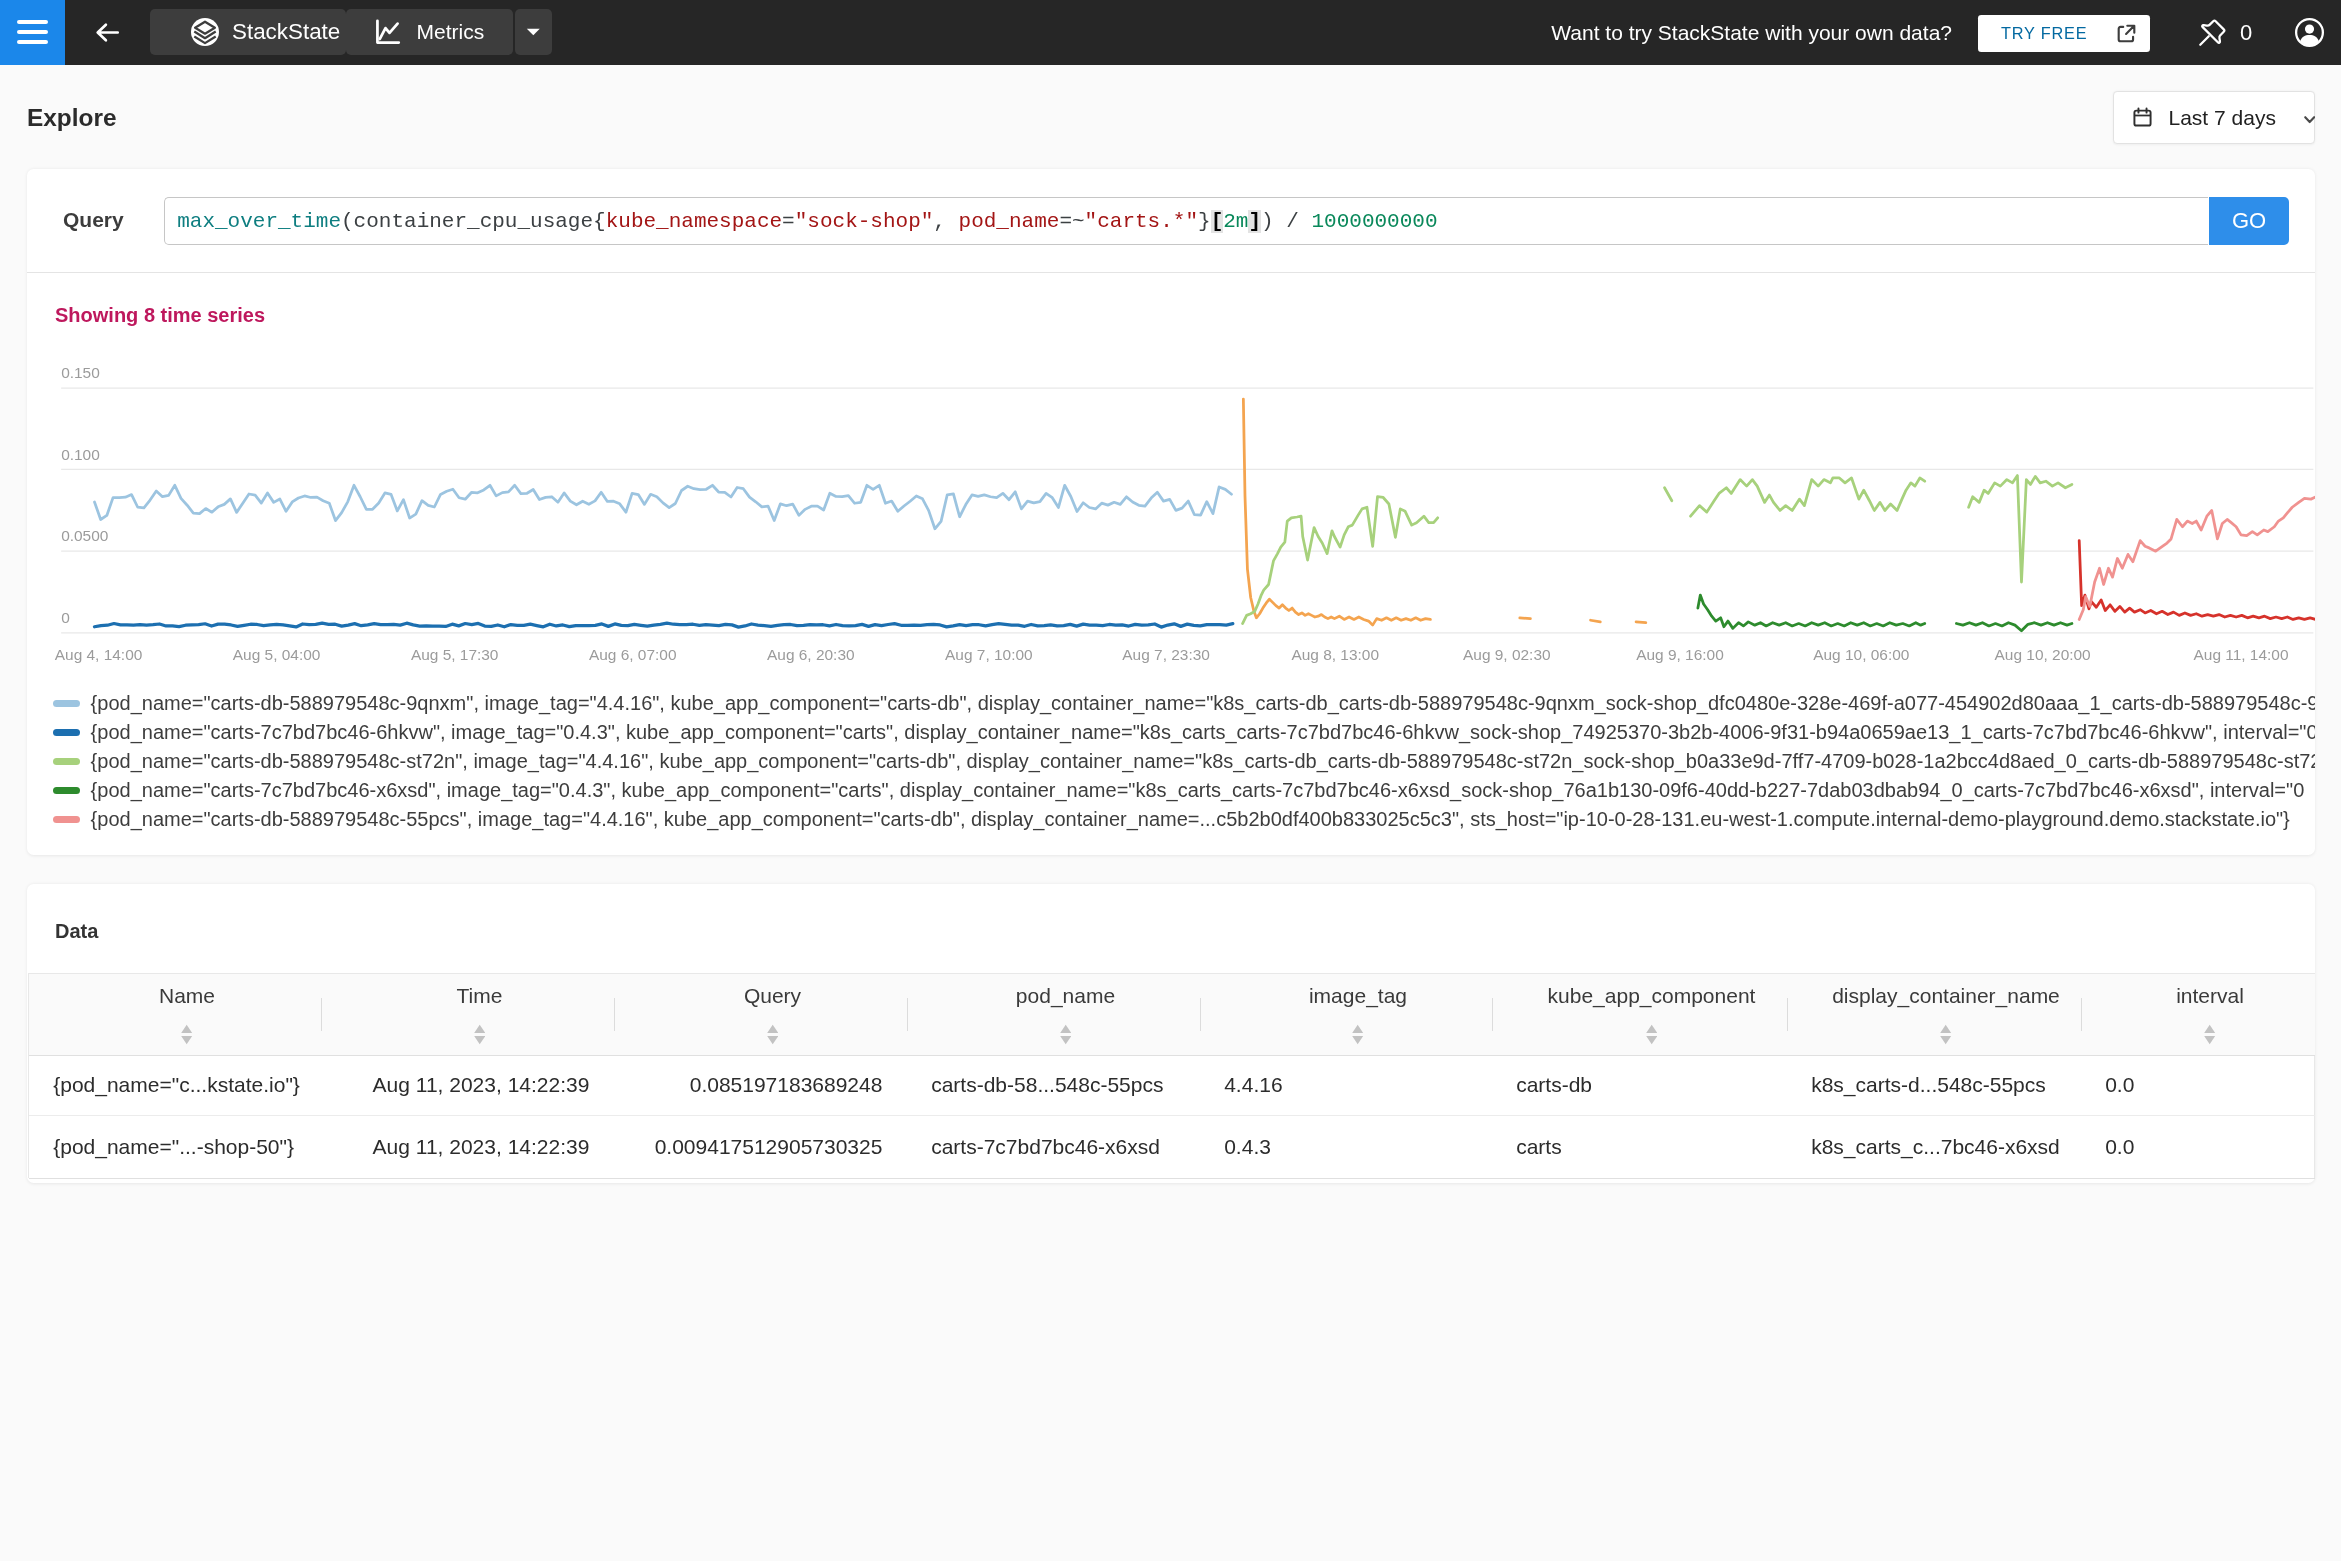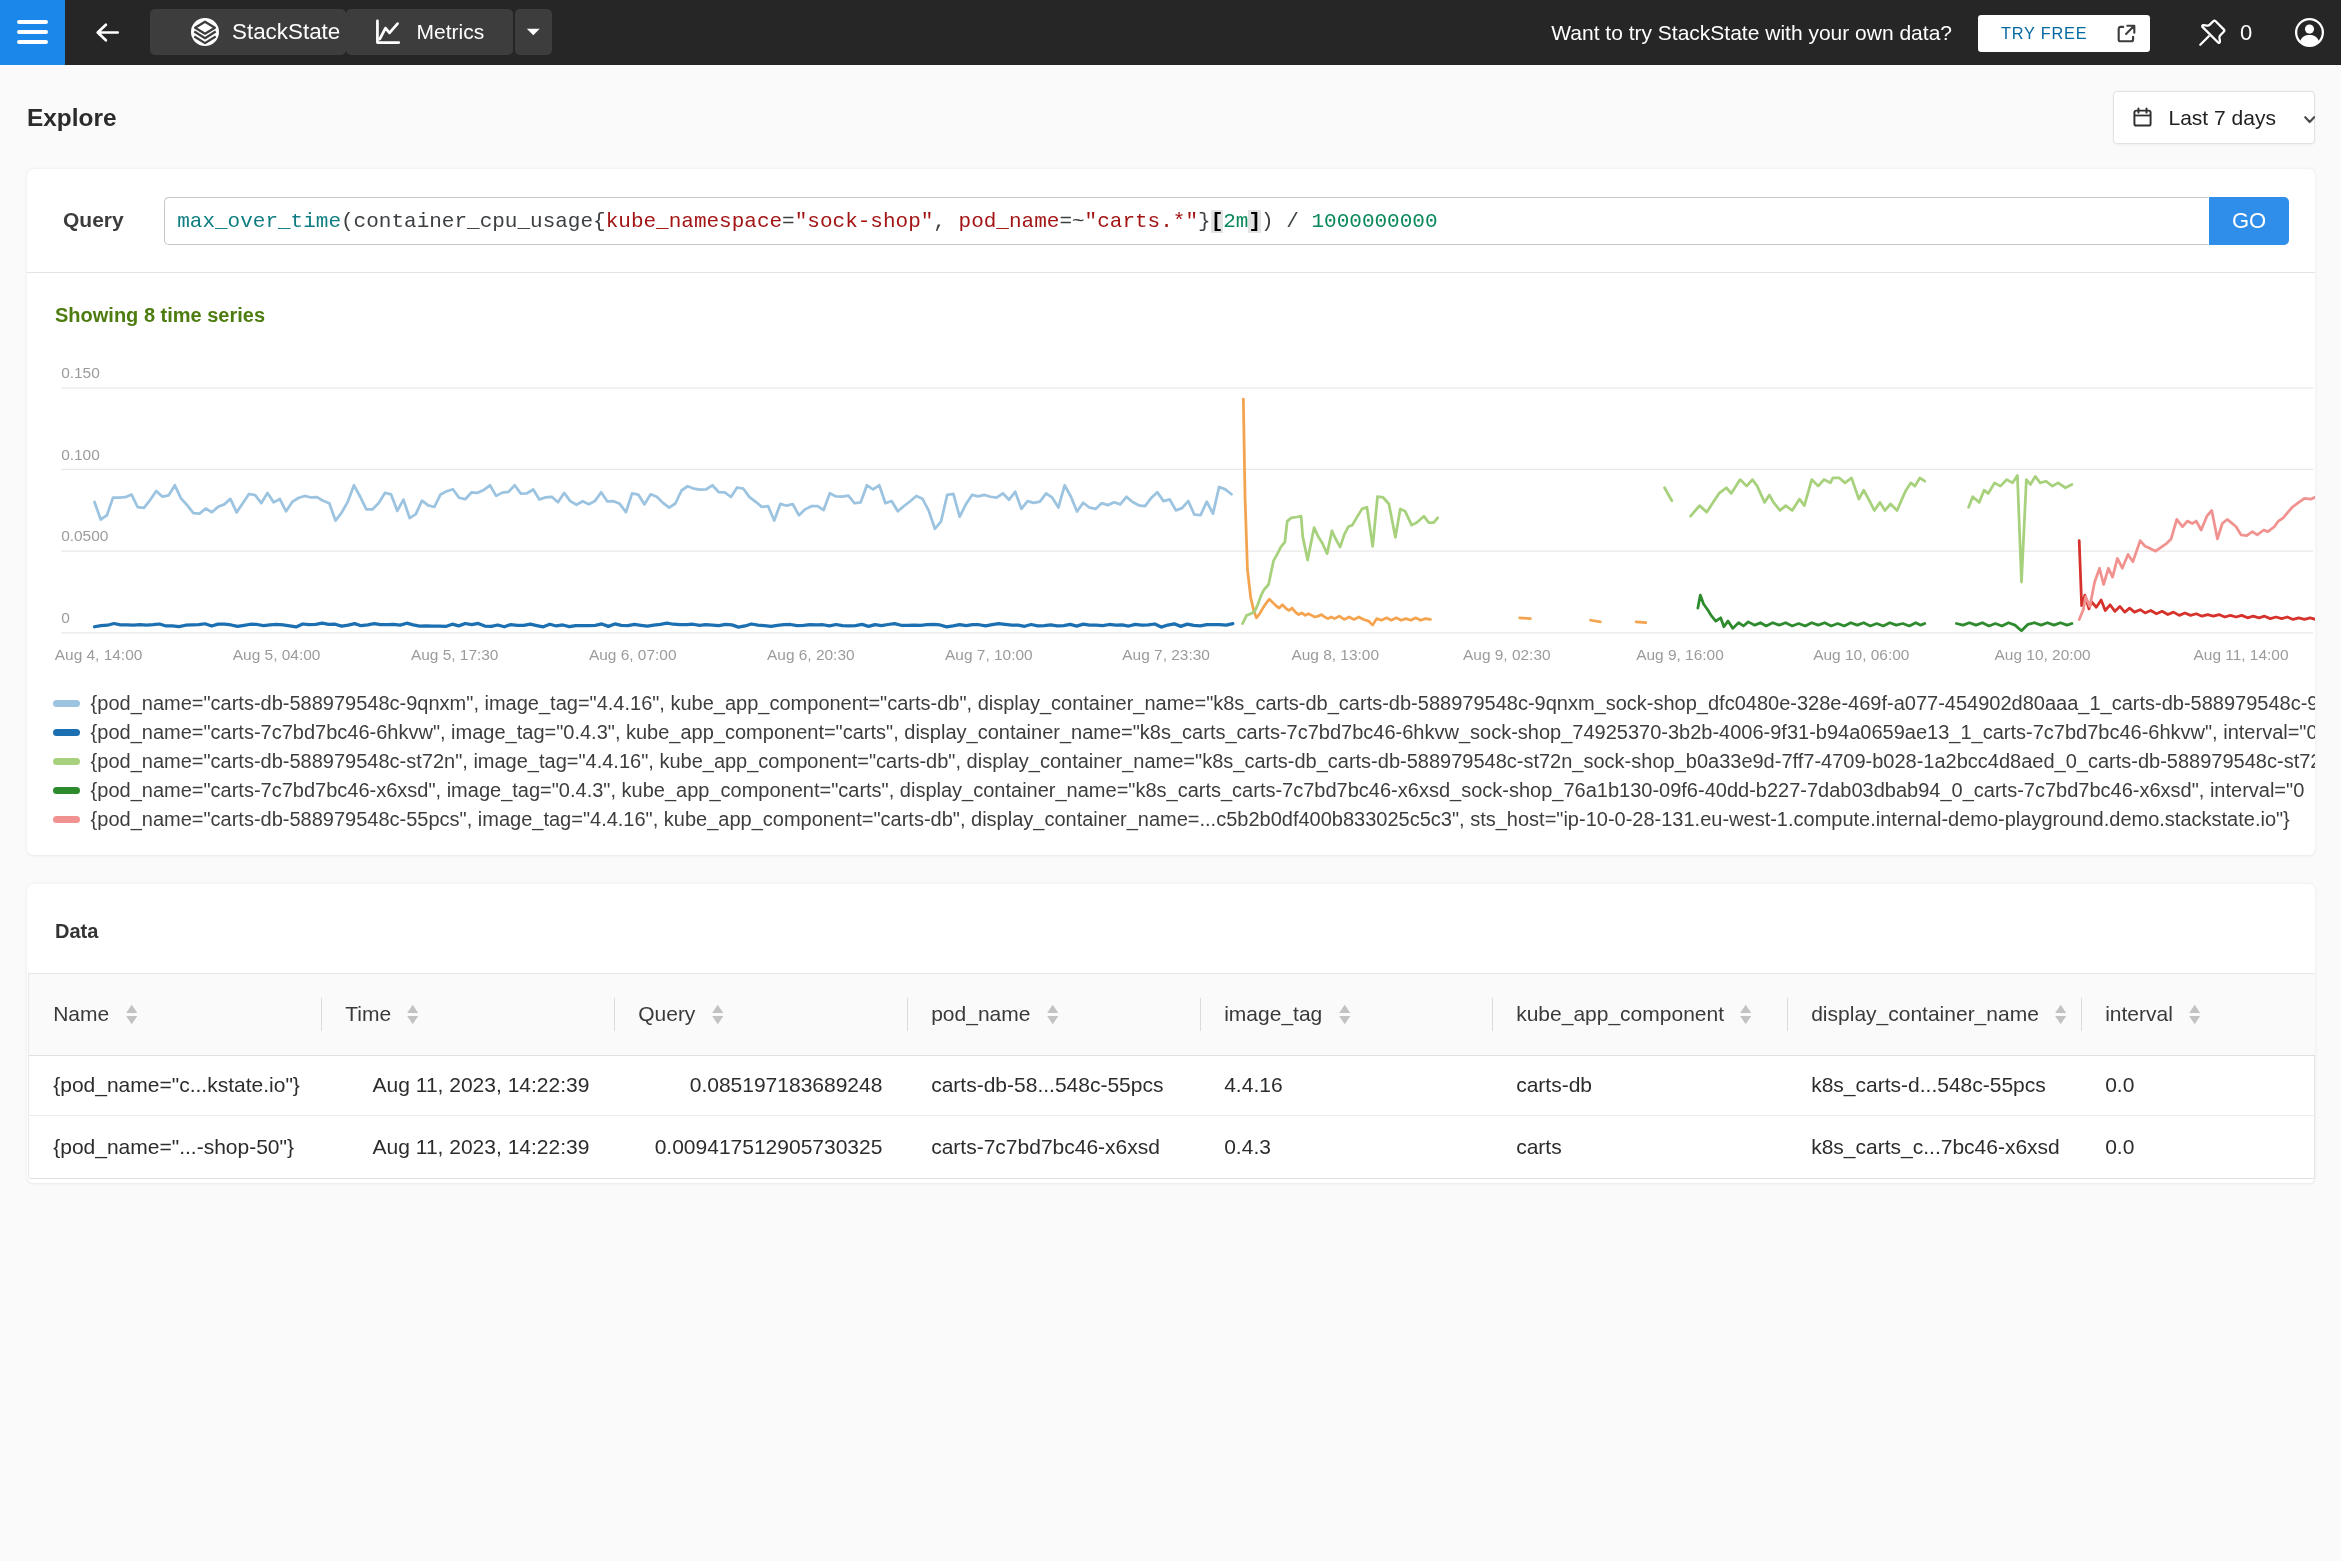--- a/index.html
+++ b/index.html
@@ -53,38 +53,38 @@
   background:#fff; display:flex; align-items:center; padding-left:12.2px;
   font-family:"Liberation Mono",monospace; font-size:21px; white-space:pre; }
 .gobtn { position:absolute; left:2182px; top:28px; width:80px; height:48px;
   background:#2e8eea; border-radius:0 4.9px 4.9px 0; color:#fff; font-size:22px;
   display:flex; align-items:center; justify-content:center; }
 .cf { color:#0e7e80; } .cp { color:#3c4043; } .cl { color:#a31515; }
 .cs { color:#a31515; } .cd { color:#09885a; } .cn { color:#09885a; }
 .cb { color:#000; font-weight:bold; background:#e3e3e3; }
 
 .ctitle { position:absolute; left:28px; top:135px; font-size:20px;
-  font-weight:bold; color:#4d7c0f;text-align:right; }
+  font-weight:bold; color:#be185d;text-align:right; }
 .chartsvg { position:absolute; left:0; top:177px; }
 .legend { position:absolute; left:26px; top:520px; width:2262px; }
 .lrow { height:29px; display:flex; align-items:center; overflow:hidden;
   white-space:nowrap; }
 .dash { flex:0 0 27px; height:7.3px; border-radius:3.7px; margin-right:10.6px; }
 .ltxt { font-size:20px; color:#3d3d3d; }
 
 .dtitle { position:absolute; left:28px; top:36px; font-size:20px;
   font-weight:bold; color:#333; }
 .twrap { position:absolute; left:0.8px; top:89px; width:2287px; height:205px;
   border:0.8px solid #e8e8e8; border-bottom:none; }
 .dtable { width:100%; border-collapse:collapse; table-layout:fixed;
   font-size:21px; color:#2c2c2c; }
 .dtable th { height:81px; background:#fafafa; border-bottom:0.8px solid #e0e0e0;
   font-weight:normal; text-align:left; padding:0 0 0 24.4px; color:#3a3a3a;
   position:relative; }
-.thw { display:flex; align-items:center; gap:16.3px; }
+.thw { display:flex; align-items:center; gap:16.3px;flex-direction:column; }
 .dtable th + th .thw::before { content:""; position:absolute; left:0; top:24.4px;
   width:0.8px; height:33px; background:#dcdcdc; }
 .dtable td { height:60px; padding:0 24.4px 0 24.4px; border-bottom:0.8px solid #ececec;
   overflow:hidden; white-space:nowrap; }
 .dtable tr.r2 td { height:63px; border-bottom:0.8px solid #e0e0e0; }
 .ra { text-align:right; }
 </style></head>
 <body>
 <div class="topbar">
   <div class="burger">

